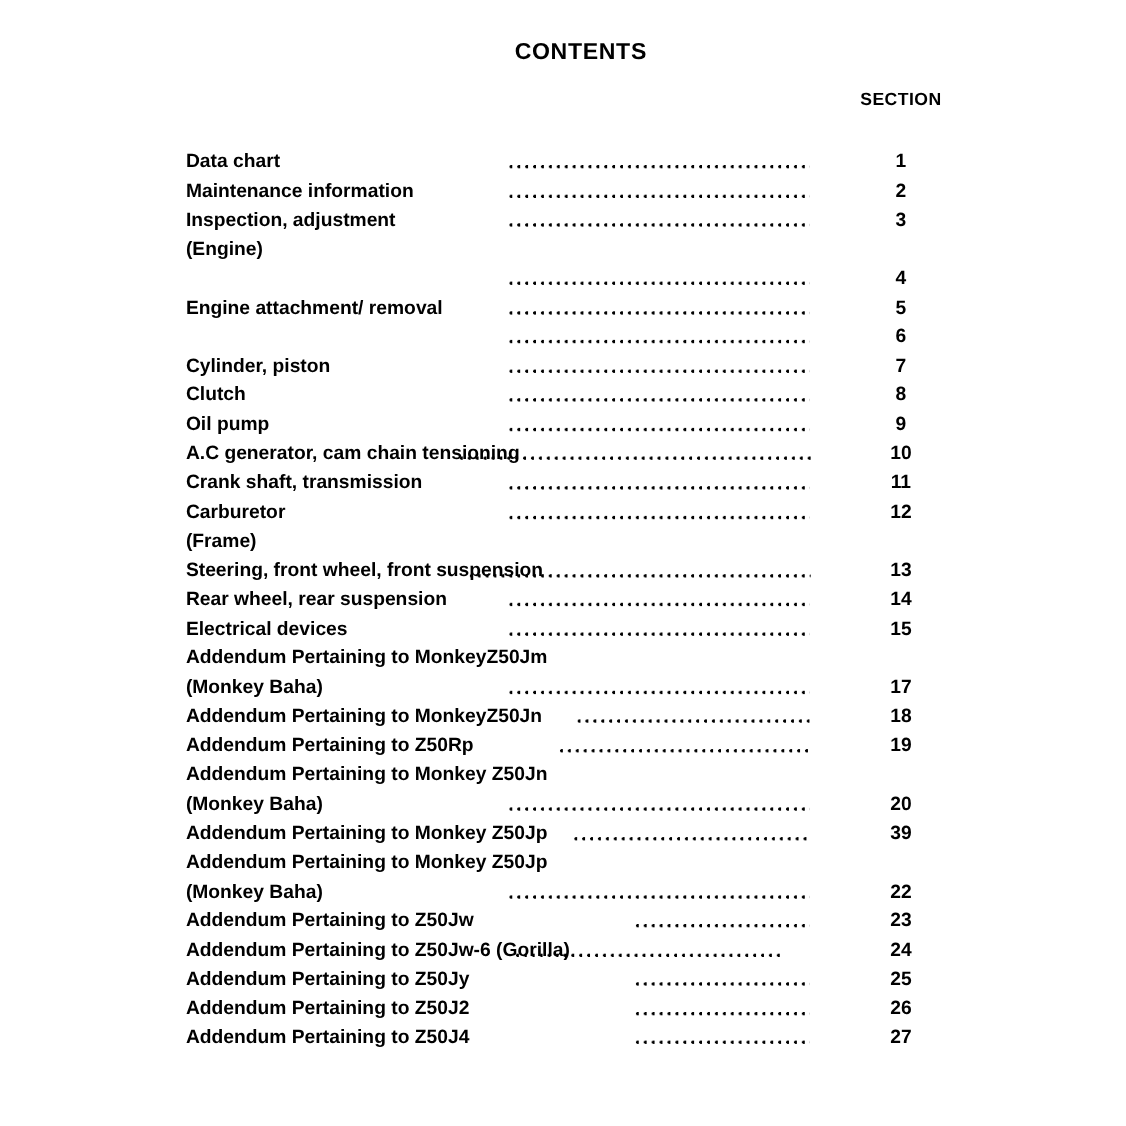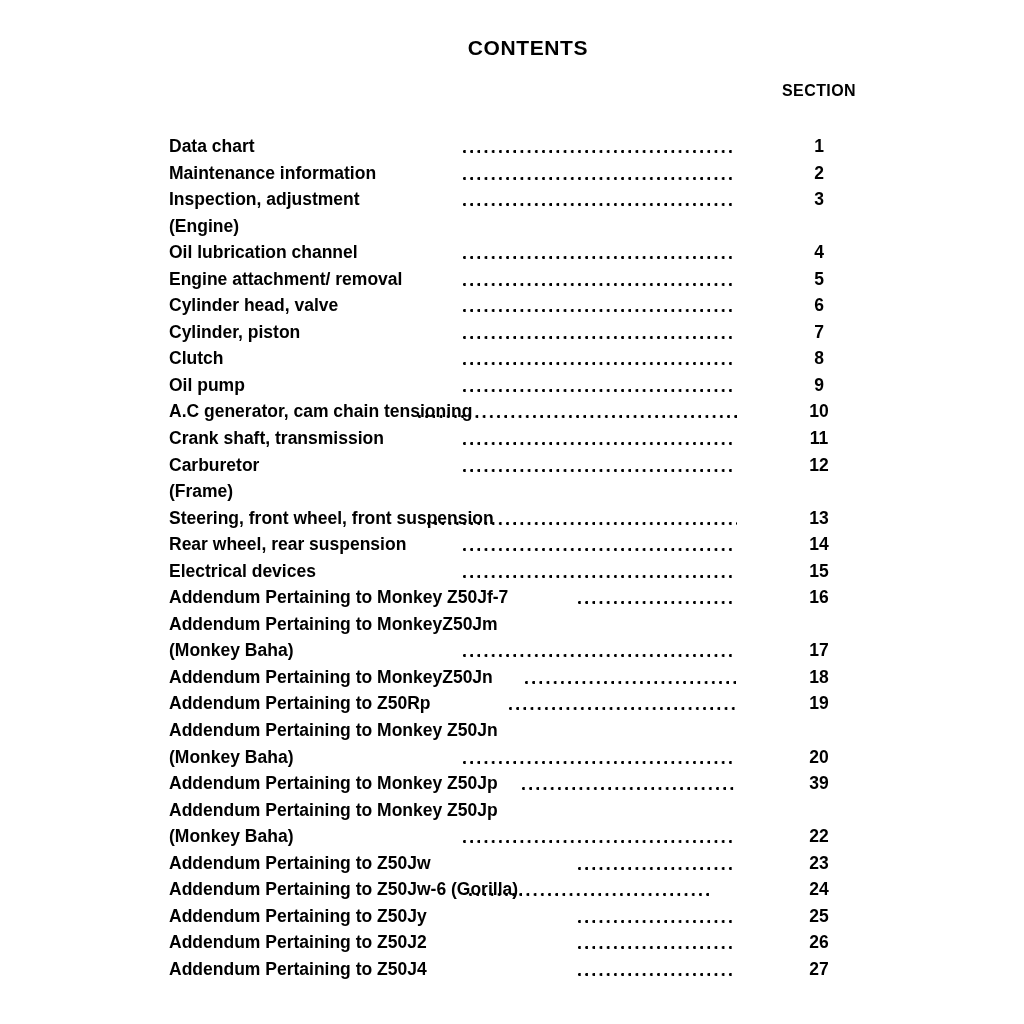--- a/index.html
+++ b/index.html
@@ -118,31 +118,29 @@
       </div>
       <div class="toc-row">
         <span class="row-label">Inspection, adjustment</span>
         <span class="row-leader" style="left: 294px; width: 273px;"></span>
         <span class="row-number">3</span>
       </div>
       <div class="toc-row no-leader no-number">
         <span class="row-label">(Engine)</span>
       </div>
       <div class="toc-row">
-        <span class="row-label">Oil lubrication channel</span>
         <span class="row-leader" style="left: 294px; width: 273px;"></span>
         <span class="row-number">4</span>
       </div>
       <div class="toc-row">
         <span class="row-label">Engine attachment/ removal</span>
         <span class="row-leader" style="left: 294px; width: 273px;"></span>
         <span class="row-number">5</span>
       </div>
       <div class="toc-row">
-        <span class="row-label">Cylinder head, valve</span>
         <span class="row-leader" style="left: 294px; width: 273px;"></span>
         <span class="row-number">6</span>
       </div>
       <div class="toc-row">
         <span class="row-label">Cylinder, piston</span>
         <span class="row-leader" style="left: 294px; width: 273px;"></span>
         <span class="row-number">7</span>
       </div>
       <div class="toc-row">
         <span class="row-label">Clutch</span>
@@ -180,25 +178,20 @@
       <div class="toc-row">
         <span class="row-label">Rear wheel, rear suspension</span>
         <span class="row-leader" style="left: 294px; width: 273px;"></span>
         <span class="row-number">14</span>
       </div>
       <div class="toc-row">
         <span class="row-label">Electrical devices</span>
         <span class="row-leader" style="left: 294px; width: 273px;"></span>
         <span class="row-number">15</span>
       </div>
-      <div class="toc-row">
-        <span class="row-label">Addendum Pertaining to Monkey Z50Jf-7</span>
-        <span class="row-leader" style="left: 409px; width: 158px;"></span>
-        <span class="row-number">16</span>
-      </div>
       <div class="toc-row no-leader no-number">
         <span class="row-label">Addendum Pertaining to MonkeyZ50Jm</span>
       </div>
       <div class="toc-row">
         <span class="row-label">(Monkey Baha)</span>
         <span class="row-leader" style="left: 294px; width: 273px;"></span>
         <span class="row-number">17</span>
       </div>
       <div class="toc-row">
         <span class="row-label">Addendum Pertaining to MonkeyZ50Jn</span>

